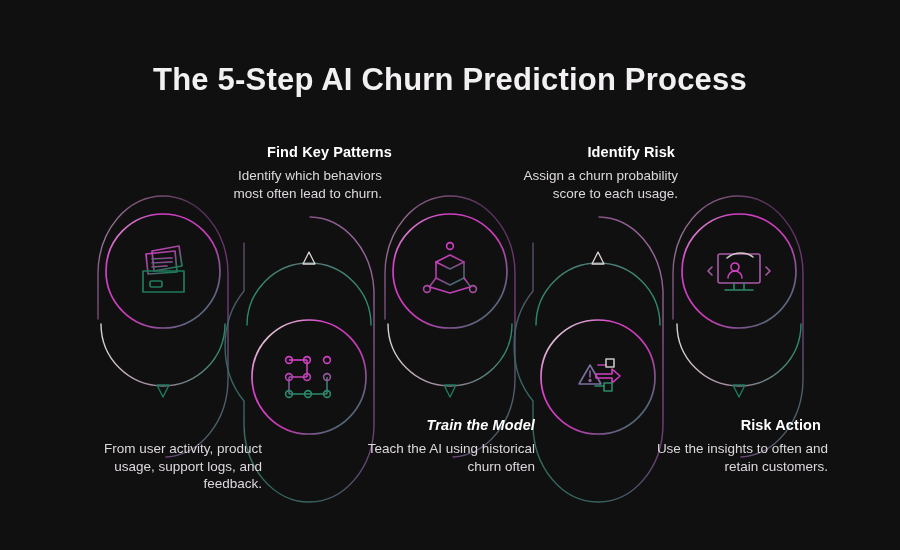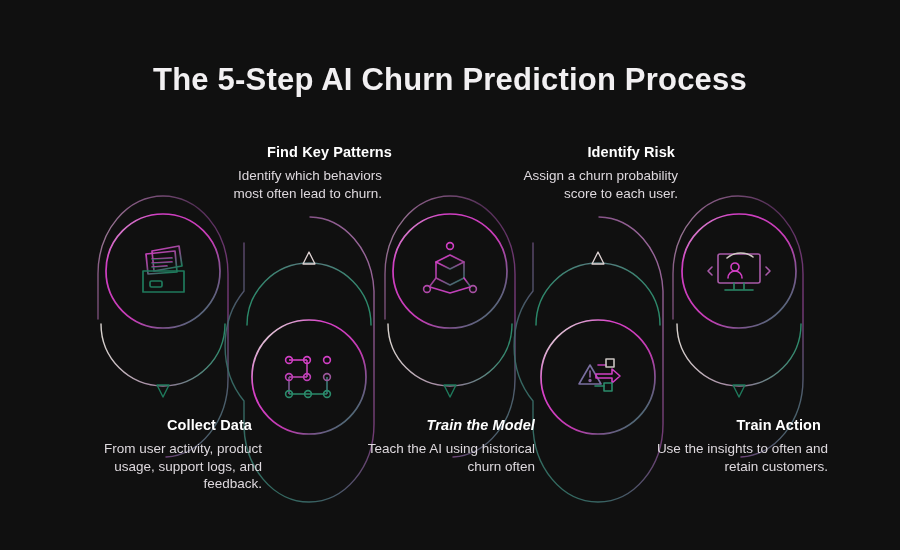--- a/index.html
+++ b/index.html
@@ -216,28 +216,27 @@
         <path d="M -11 7 a 7 7 0 0 1 14 0" stroke="#d13fc4"></path>
         <path d="M -12 -13 C -4 -20 8 -19 14 -14" stroke="#cfc7c4"></path>
         <path d="M -27 -4 L -31 0 L -27 4" stroke="#a85aa8"></path>
         <path d="M 27 -4 L 31 0 L 27 4" stroke="#a85aa8"></path>
         <path d="M -5 12 L -5 18 M 5 12 L 5 18" stroke="#2a8a6a"></path>
         <line x1="-14" y1="19" x2="14" y2="19" stroke="#2a8a6a"></line>
       </g>
     </g>
   </svg>
 
-  <div class="step-heading s1-h">Collect Data</div>
   <div class="step-desc s1-d">From user activity, product usage, support logs, and feedback.</div>
 
   <div class="step-heading s2-h">Find Key Patterns</div>
   <div class="step-desc s2-d">Identify which behaviors most often lead to churn.</div>
 
   <div class="step-heading s3-h">Train the Model</div>
   <div class="step-desc s3-d">Teach the AI using historical churn often</div>
 
   <div class="step-heading s4-h">Identify Risk</div>
-  <div class="step-desc s4-d">Assign a churn probability score to each user.</div>
-
-  <div class="step-heading s5-h">Train Action</div>
+  <div class="step-desc s4-d">Assign a churn probability score to each usage.</div>
+
+  <div class="step-heading s5-h">Risk Action</div>
   <div class="step-desc s5-d">Use the insights to often and retain customers.</div>
 
 </div>
 
 </body></html>

